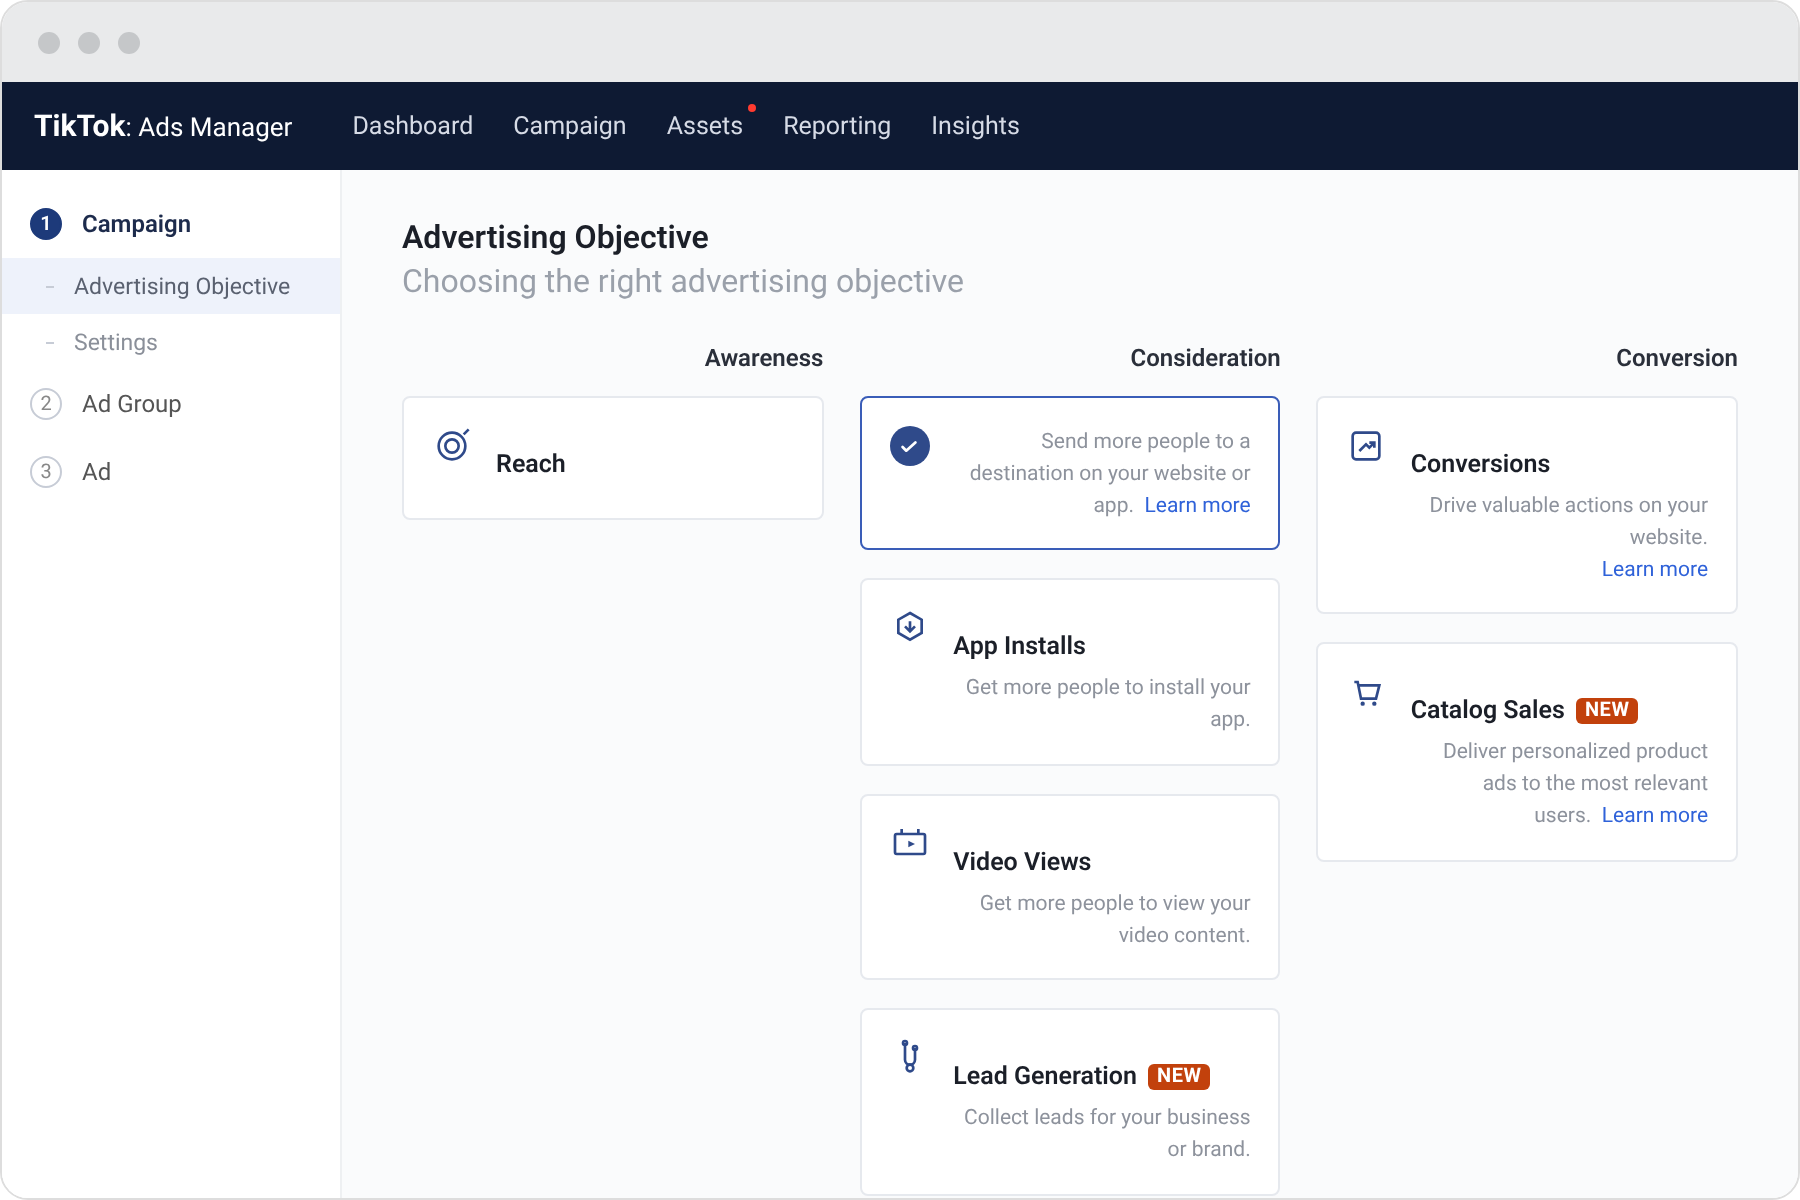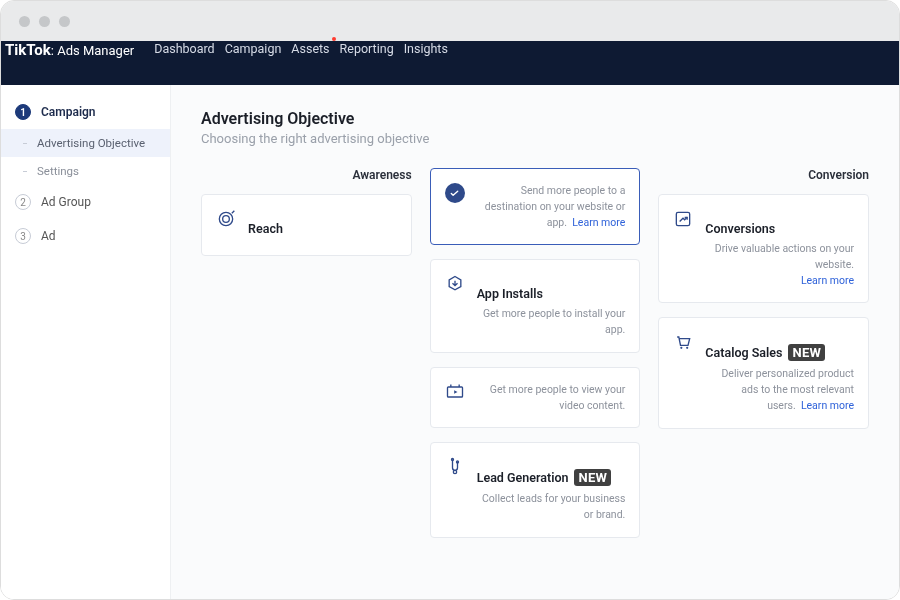--- a/index.html
+++ b/index.html
@@ -24,23 +24,23 @@
       display: flex;
       align-items: center;
       padding-left: 18px;
       gap: 9px;
     }
     .dot { width: 11px; height: 11px; border-radius: 50%; background: #c5c7c9; }
     .topnav {
       height: 44px;
       background: #0e1a33;
       display: flex;
-      align-items: flex-start;
-      padding: 0 4px;
-      gap: 10px;
+      align-items: center;
+      padding: 0 16px;
+      gap: 20px;
       color: #d6dbe6;
       font-size: 12.5px;
     }
     .brand { color: #fff; font-weight: 700; font-size: 15px; margin-right: 10px; }
     .brand .thin { font-weight: 400; font-size: 13px; }
     .nav-item { position: relative; cursor: pointer; }
     .nav-item .red-dot { position: absolute; top: -4px; right: -6px; width: 4px; height: 4px; background: #ff3b30; border-radius: 50%; }
     .body {
       display: flex;
       height: calc(600px - 40px - 44px);
@@ -78,21 +78,21 @@
     .substep::before {
       content: ""; position: absolute; left: 22px; top: 50%; width: 4px; height: 1px; background: #c7ccd6;
     }
     .substep.sel { background: #eef2fb; color: #5a6170; }
     .main {
       flex: 1;
       padding: 24px 30px 10px 30px;
       overflow: hidden;
     }
     .page-title { font-size: 16px; color: #1b1f28; font-weight: 600; margin-bottom: 3px; }
-    .page-sub { font-size: 13px; color: #9aa0aa; margin-bottom: 22px; }
+    .page-sub { font-size: 16px; color: #9aa0aa; margin-bottom: 22px; }
     .cols { display: flex; gap: 18px; }
     .col { flex: 1; min-width: 0; text-align: right; }
     .col-h { font-size: 12px; color: #2a2f3a; font-weight: 600; margin-bottom: 12px; }
     .card {
       border: 1px solid #e6e9ee;
       border-radius: 4px;
       padding: 14px 14px 14px 46px;
       margin-bottom: 14px;
       position: relative;
       background: #fff;
@@ -104,22 +104,22 @@
       display: flex; align-items: center; justify-content: center;
     }
     .card .icon svg { width: 20px; height: 20px; }
     .card .ic-stroke { stroke: #2f4a8a; fill: none; stroke-width: 1.6; }
     .card.sel .check { width: 20px; height: 20px; border-radius: 50%; background: #2f4a8a; display:flex;align-items:center;justify-content:center; }
     .card.sel .check svg { width: 11px; height: 11px; }
     .card .title { font-size: 12.5px; color: #1b1f28; font-weight: 600; margin-bottom: 5px; display: flex; align-items: center; gap: 6px; margin-top: 12px; }
     .card .desc { font-size: 10.5px; color: #8d929c; line-height: 1.5; }
     .card .link { color: #2f62d9; cursor: pointer; margin-top: 45px; }
     .badge-new {
-      display: inline-block; font-size: 13px; font-weight: 700; color: #fff;
-      background: #404040; border-radius: 3px; padding: 1px 4px; letter-spacing: 0.3px;
+      display: inline-block; font-size: 10px; font-weight: 700; color: #fff;
+      background: #c2410c; border-radius: 3px; padding: 1px 4px; letter-spacing: 0.3px;
     }
   </style>
 </head>
 <body>
 
 <div class="window">
   <div class="titlebar">
     <div class="dot"></div>
     <div class="dot"></div>
     <div class="dot"></div>
@@ -170,20 +170,21 @@
                   <path class="ic-stroke" d="M19 5l3-3"></path>
                 </svg>
             </div>
             <div class="title">
                 <span>Reach</span>
               </div>
           </div>
         </div>
 
         <div class="col">
+          <div class="col-h">Consideration</div>
 
           <div class="card sel">
             <div class="icon">
               <div class="check">
                   <svg viewBox="0 0 24 24">
                     <path d="M5 12l4 4L19 7" stroke="#fff" stroke-width="3" fill="none" stroke-linecap="round" stroke-linejoin="round"></path>
                   </svg>
                 </div>
             </div>
             <div class="desc"><span>Send more people to a destination on your website or app.</span>&nbsp;&nbsp;<span class="link">Learn more</span></div>
@@ -203,20 +204,23 @@
           </div>
 
           <div class="card">
             <div class="icon">
               <svg viewBox="0 0 24 24">
                   <rect class="ic-stroke" x="3" y="6" width="18" height="12" rx="1"></rect>
                   <path class="ic-stroke" d="M7 3v3M17 3v3"></path>
                   <path d="M11 10l4 2-4 2z" fill="#2f4a8a"></path>
                 </svg>
             </div>
+            <div class="title">
+                <span>Video Views</span>
+              </div>
             <div class="desc">Get more people to view your video content.</div>
           </div>
 
           <div class="card">
             <div class="icon">
               <svg viewBox="0 0 24 24">
                   <path class="ic-stroke" d="M9 3v10a3 3 0 003 3 3 3 0 003-3V6"></path>
                   <circle class="ic-stroke" cx="9" cy="3" r="1.2"></circle>
                   <circle class="ic-stroke" cx="15" cy="6" r="1.2"></circle>
                   <circle class="ic-stroke" cx="12" cy="18" r="2"></circle>

